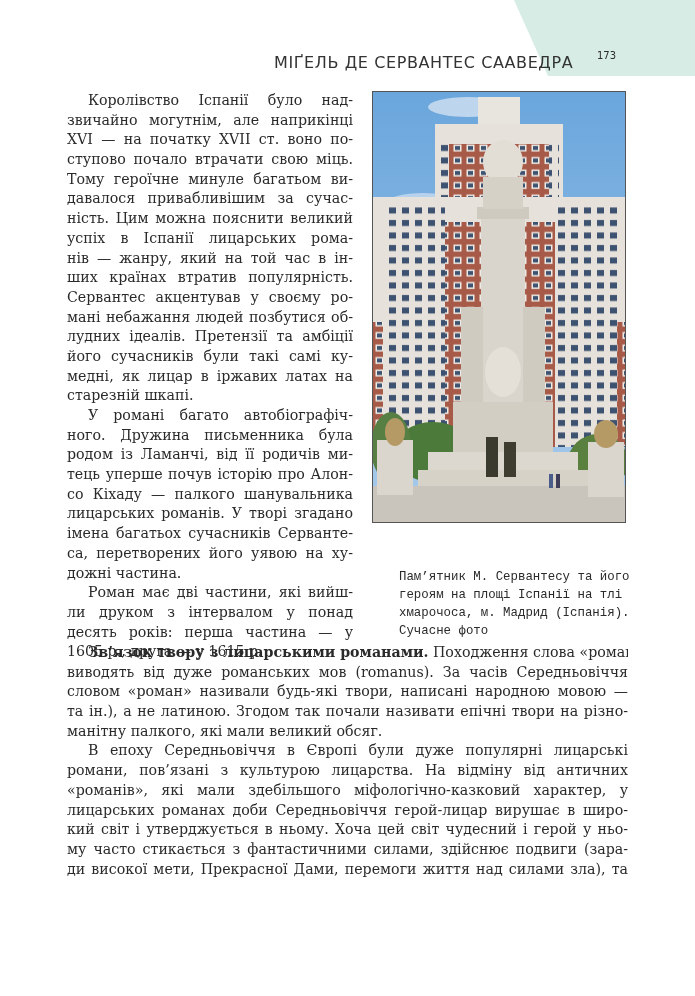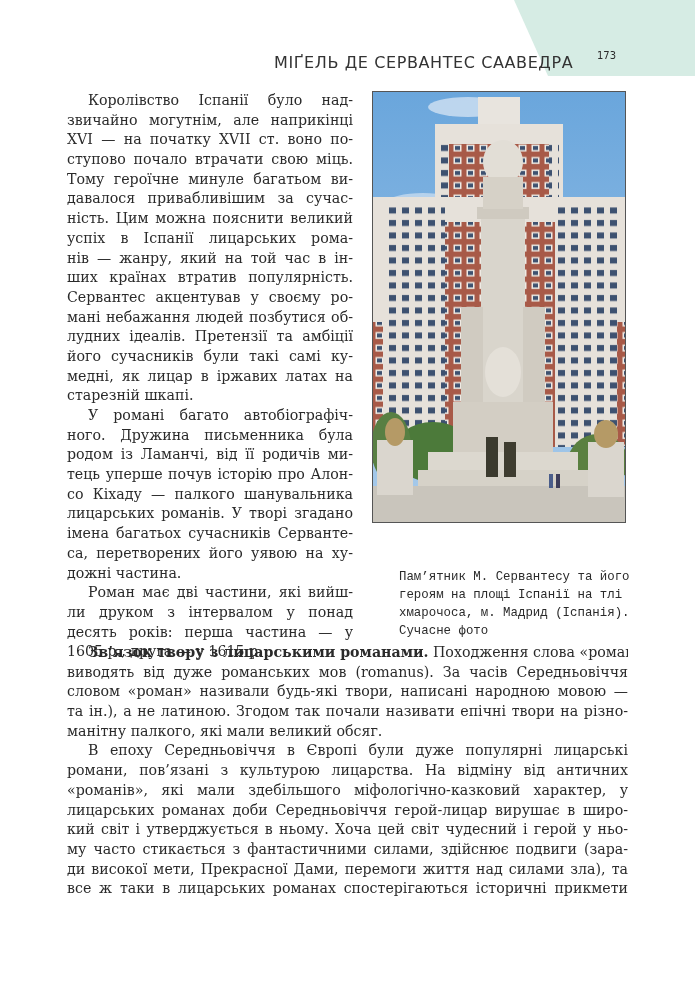--- a/index.html
+++ b/index.html
@@ -169,15 +169,14 @@
     <span class="line last">манітну палкого, які мали великий обсяг.</span>
   </div>
   <div>
     <span class="line indent">В епоху Середньовіччя в Європі були дуже популярні лицарські</span>
     <span class="line">романи, пов’язані з культурою лицарства. На відміну від античних</span>
     <span class="line">«романів», які мали здебільшого міфологічно-казковий характер, у</span>
     <span class="line">лицарських романах доби Середньовіччя герой-лицар вирушає в широ-</span>
     <span class="line">кий світ і утверджується в ньому. Хоча цей світ чудесний і герой у ньо-</span>
     <span class="line">му часто стикається з фантастичними силами, здійснює подвиги (зара-</span>
     <span class="line">ди високої мети, Прекрасної Дами, перемоги життя над силами зла), та</span>
-    <span class="line">все ж таки в лицарських романах спостерігаються історичні прикмети</span>
   </div>
 </div>
 
 </body></html>

